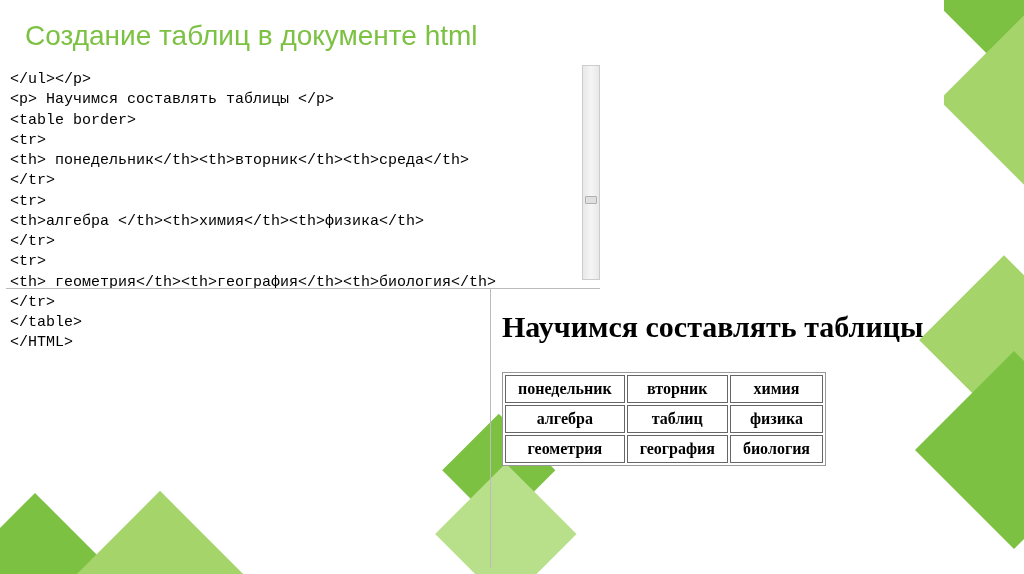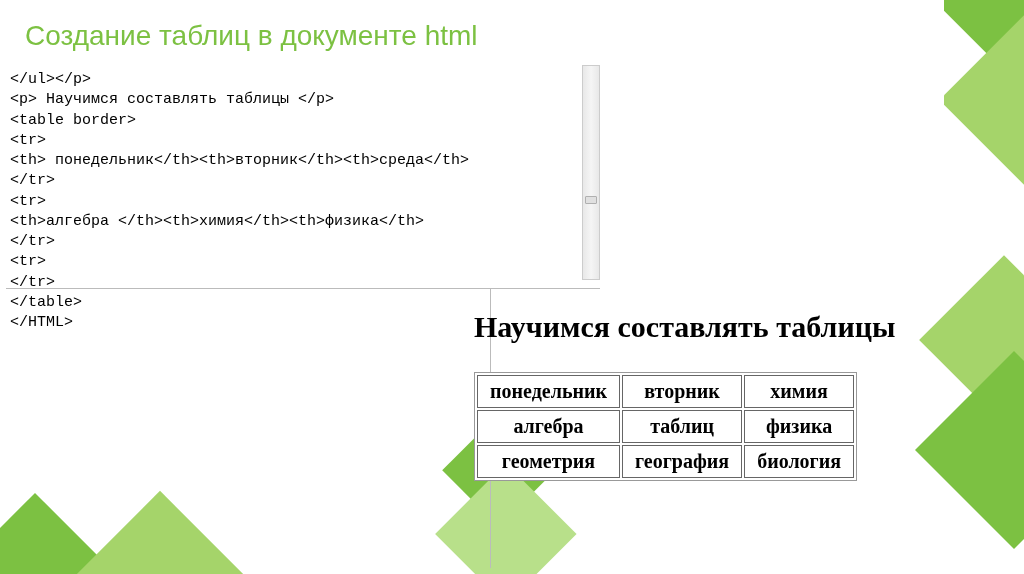--- a/index.html
+++ b/index.html
@@ -174,21 +174,21 @@
       left: 490px;
       top: 288px;
       width: 1px;
       height: 280px;
       background: #bbb;
     }
     
     
     .render-area {
       position: absolute;
-      left: 468px;
+      left: 496px;
       top: 310px;
       width: 480px;
     }
     .render-heading {
       font-family: 'Times New Roman', serif;
       font-size: 30px;
       font-weight: bold;
       color: #000;
       margin-bottom: 28px;
       padding-left: 6px;
@@ -197,21 +197,21 @@
       border-collapse: separate;
       border-spacing: 2px;
       border: 1px solid #999;
       margin-left: 6px;
       background: #fff;
     }
     .render-table td, .render-table th {
       border: 1px solid #666;
       padding: 4px 12px;
       font-family: 'Times New Roman', serif;
-      font-size: 20px;
+      font-size: 16px;
       font-weight: bold;
       color: #000;
       text-align: center;
     }
   </style>
 </head>
 <body>
 
 <div class="deco-top-right"></div>
 <div class="deco-bottom-left"></div>
@@ -228,20 +228,21 @@
   <div class="code-line">&lt;/ul&gt;&lt;/p&gt;</div>
   <div class="code-line">&lt;p&gt; Научимся составлять таблицы &lt;/p&gt;</div>
   <div class="code-line">&lt;table border&gt;</div>
   <div class="code-line">&lt;tr&gt;</div>
   <div class="code-line">&lt;th&gt; понедельник&lt;/th&gt;&lt;th&gt;вторник&lt;/th&gt;&lt;th&gt;среда&lt;/th&gt;</div>
   <div class="code-line">&lt;/tr&gt;</div>
   <div class="code-line">&lt;tr&gt;</div>
   <div class="code-line">&lt;th&gt;алгебра &lt;/th&gt;&lt;th&gt;химия&lt;/th&gt;&lt;th&gt;физика&lt;/th&gt;</div>
   <div class="code-line">&lt;/tr&gt;</div>
   <div class="code-line">&lt;tr&gt;</div>
+  <div class="code-line">&lt;th&gt; геометрия&lt;/th&gt;&lt;th&gt;география&lt;/th&gt;&lt;th&gt;биология&lt;/th&gt;</div>
   <div class="code-line">&lt;/tr&gt;</div>
   <div class="code-line">&lt;/table&gt;</div>
   <div class="code-line">&lt;/HTML&gt;</div>
 </div>
 
 <div class="scrollbar-track">
   <div class="scrollbar-thumb"></div>
 </div>
 
 <div class="hr-line"></div>

